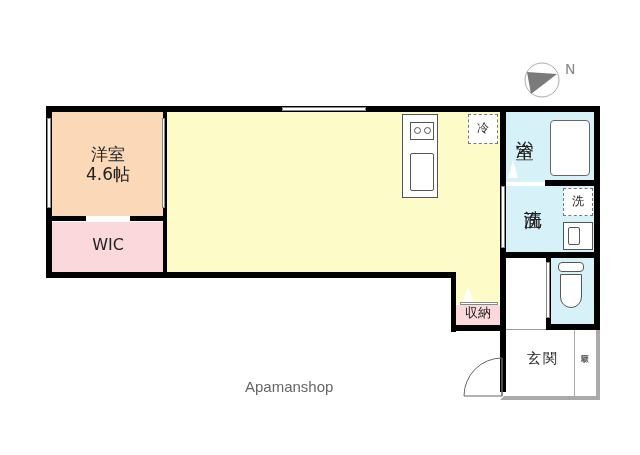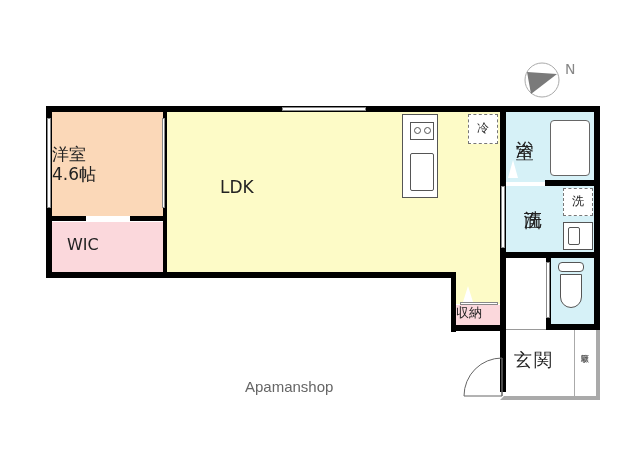--- a/index.html
+++ b/index.html
@@ -1,19 +1,19 @@
 <!DOCTYPE html>
 <html><head>
 <meta charset="utf-8">
 <style>
   html, body { margin:0; padding:0; background:#ffffff; }
   body { width:640px; height:455px; position:relative; overflow:hidden; font-family:"DejaVu Sans", sans-serif; }
   .abs { position:absolute; box-sizing:border-box; }
   .wall { position:absolute; background:#000; }
-  .room-label { position:absolute; text-align:left; color:#222; line-height:1.15; }
+  .room-label { position:absolute; text-align:center; color:#222; line-height:1.15; }
   .vtext { writing-mode:vertical-rl; }
   .dash { position:absolute; border:1.5px dashed #777; box-sizing:border-box; background:#fff; text-align:center; font-size:12px; color:#222; }
   .fixture { position:absolute; border:1.5px solid #666; border-radius:4px; background:#fff; box-sizing:border-box; }
   .window { position:absolute; background:#fff; border:1px solid #888; box-sizing:border-box; }
 </style>
 </head>
 <body>
 
 <div class="abs" style="left:522px;top:60px;width:58px;height:40px;">
   <svg width="60" height="40">
@@ -54,24 +54,23 @@
 <div class="window" style="left:47px;top:118px;width:4px;height:90px;"></div>
 <div class="window" style="left:282px;top:107px;width:84px;height:4px;"></div>
 <div class="window" style="left:162px;top:118px;width:3px;height:90px;"></div>
 <div class="window" style="left:501px;top:186px;width:4px;height:62px;"></div>
 <div class="window" style="left:546px;top:262px;width:4px;height:56px;"></div>
 
 <div class="room-label" style="left:52px;top:145px;width:112px;font-size:17px;">
   <div>洋室</div>
   <div>4.6帖</div>
 </div>
-<div class="room-label" style="left:67px;top:236px;width:112px;font-size:16px;">WIC</div>
+<div class="room-label" style="left:52px;top:236px;width:112px;font-size:16px;">WIC</div>
 
 <div class="room-label" style="left:220px;top:178px;width:140px;font-size:17px;">
-  <div>LDK</div>
 </div>
 
 <div class="abs" style="left:402px;top:114px;width:36px;height:84px;border:1.5px solid #555;background:#fff;"></div>
 <div class="abs" style="left:410px;top:122px;width:24px;height:18px;border:1px solid #555;">
   <span class="abs" style="left:3px;top:4px;width:7px;height:7px;border:1px solid #555;border-radius:50%;"></span>
   <span class="abs" style="left:13px;top:4px;width:7px;height:7px;border:1px solid #555;border-radius:50%;"></span>
 </div>
 <div class="abs" style="left:410px;top:153px;width:24px;height:38px;border:1px solid #555;border-radius:2px;"></div>
 <div class="dash" style="left:468px;top:114px;width:30px;height:30px;line-height:27px;">
   <span>冷</span>
@@ -91,21 +90,21 @@
 
 <div class="abs" style="left:558px;top:262px;width:26px;height:48px;">
   <span class="abs" style="left:0;top:0;width:26px;height:10px;border:1.5px solid #555;border-radius:4px;background:#fff;"></span>
   <span class="abs" style="left:2px;top:12px;width:22px;height:34px;border:1.5px solid #555;border-radius:0 0 12px 12px;background:#fff;"></span>
 </div>
 
 <div class="abs" style="left:463px;top:286px;width:0;height:0;border-left:5px solid transparent;border-right:5px solid transparent;border-bottom:16px solid #fff;"></div>
 <div class="abs" style="left:460px;top:302px;width:38px;height:3px;background:#fff;border:1px solid #888;"></div>
 <div class="room-label" style="left:456px;top:306px;width:44px;font-size:13px;">収納</div>
 
-<div class="room-label" style="left:514px;top:350px;width:58px;font-size:18px;letter-spacing:2px;">玄関</div>
+<div class="room-label" style="left:514px;top:350px;width:58px;font-size:14px;letter-spacing:2px;">玄関</div>
 <div class="abs" style="left:574px;top:330px;width:20px;height:66px;border-left:1px solid #aaa;"></div>
 <div class="abs vtext" style="left:578px;top:348px;font-size:8px;color:#555;">下駄箱</div>
 
 <svg class="abs" style="left:462px;top:356px;" width="42" height="42">
   <path d="M40,2 A38,38 0 0,0 2,40" fill="none" stroke="#666" stroke-width="1"></path>
   <line x1="2" y1="40" x2="40" y2="40" stroke="#666" stroke-width="1"></line>
   <line x1="40" y1="2" x2="40" y2="40" stroke="#666" stroke-width="1.5"></line>
 </svg>
 
 <div class="abs" style="left:245px;top:378px;font-family:'Liberation Sans', sans-serif;font-size:15px;color:#666;">Apamanshop</div>

